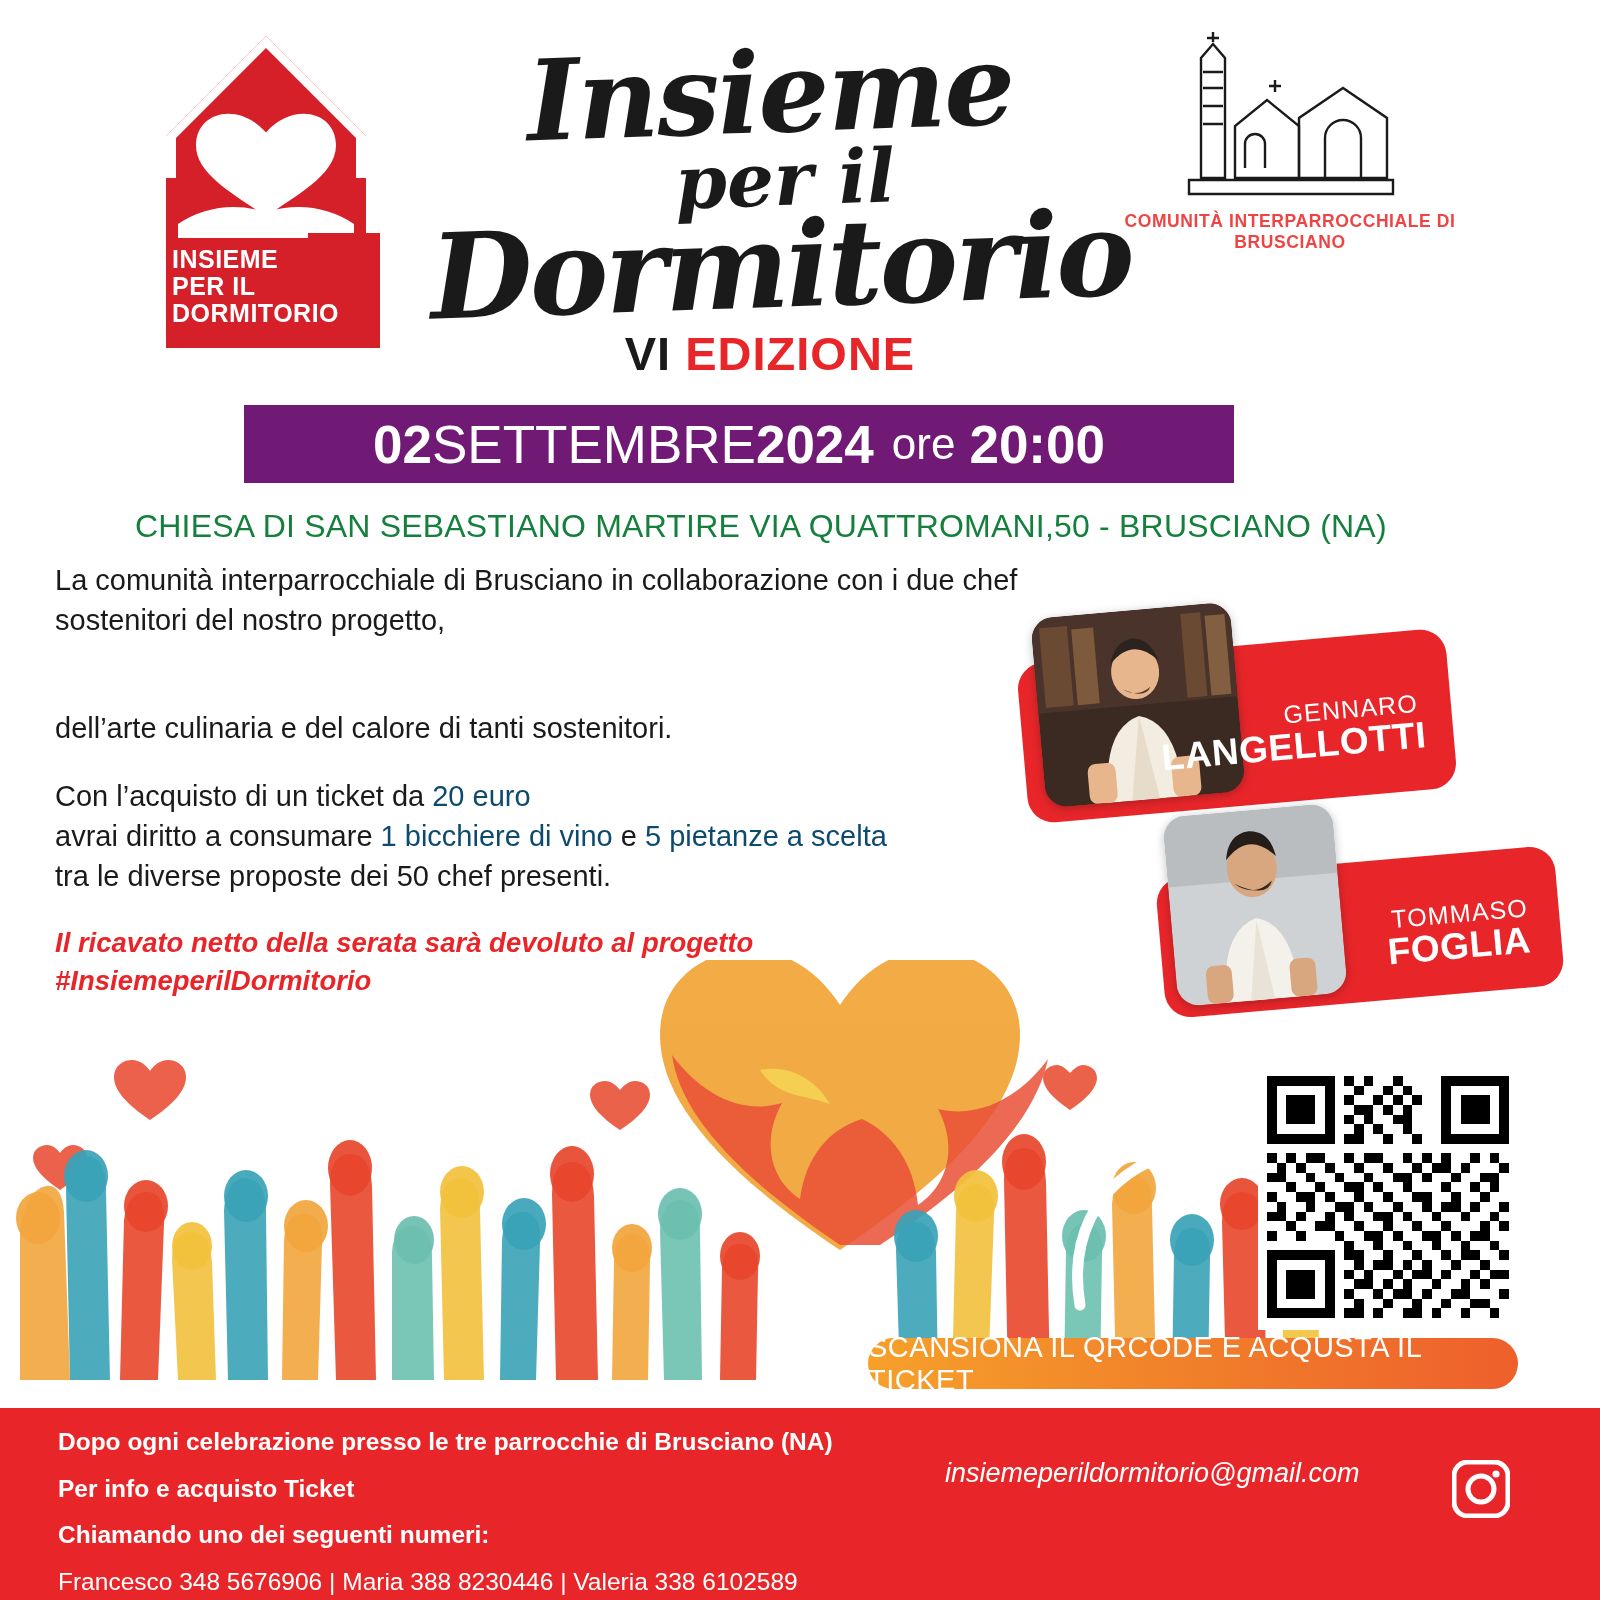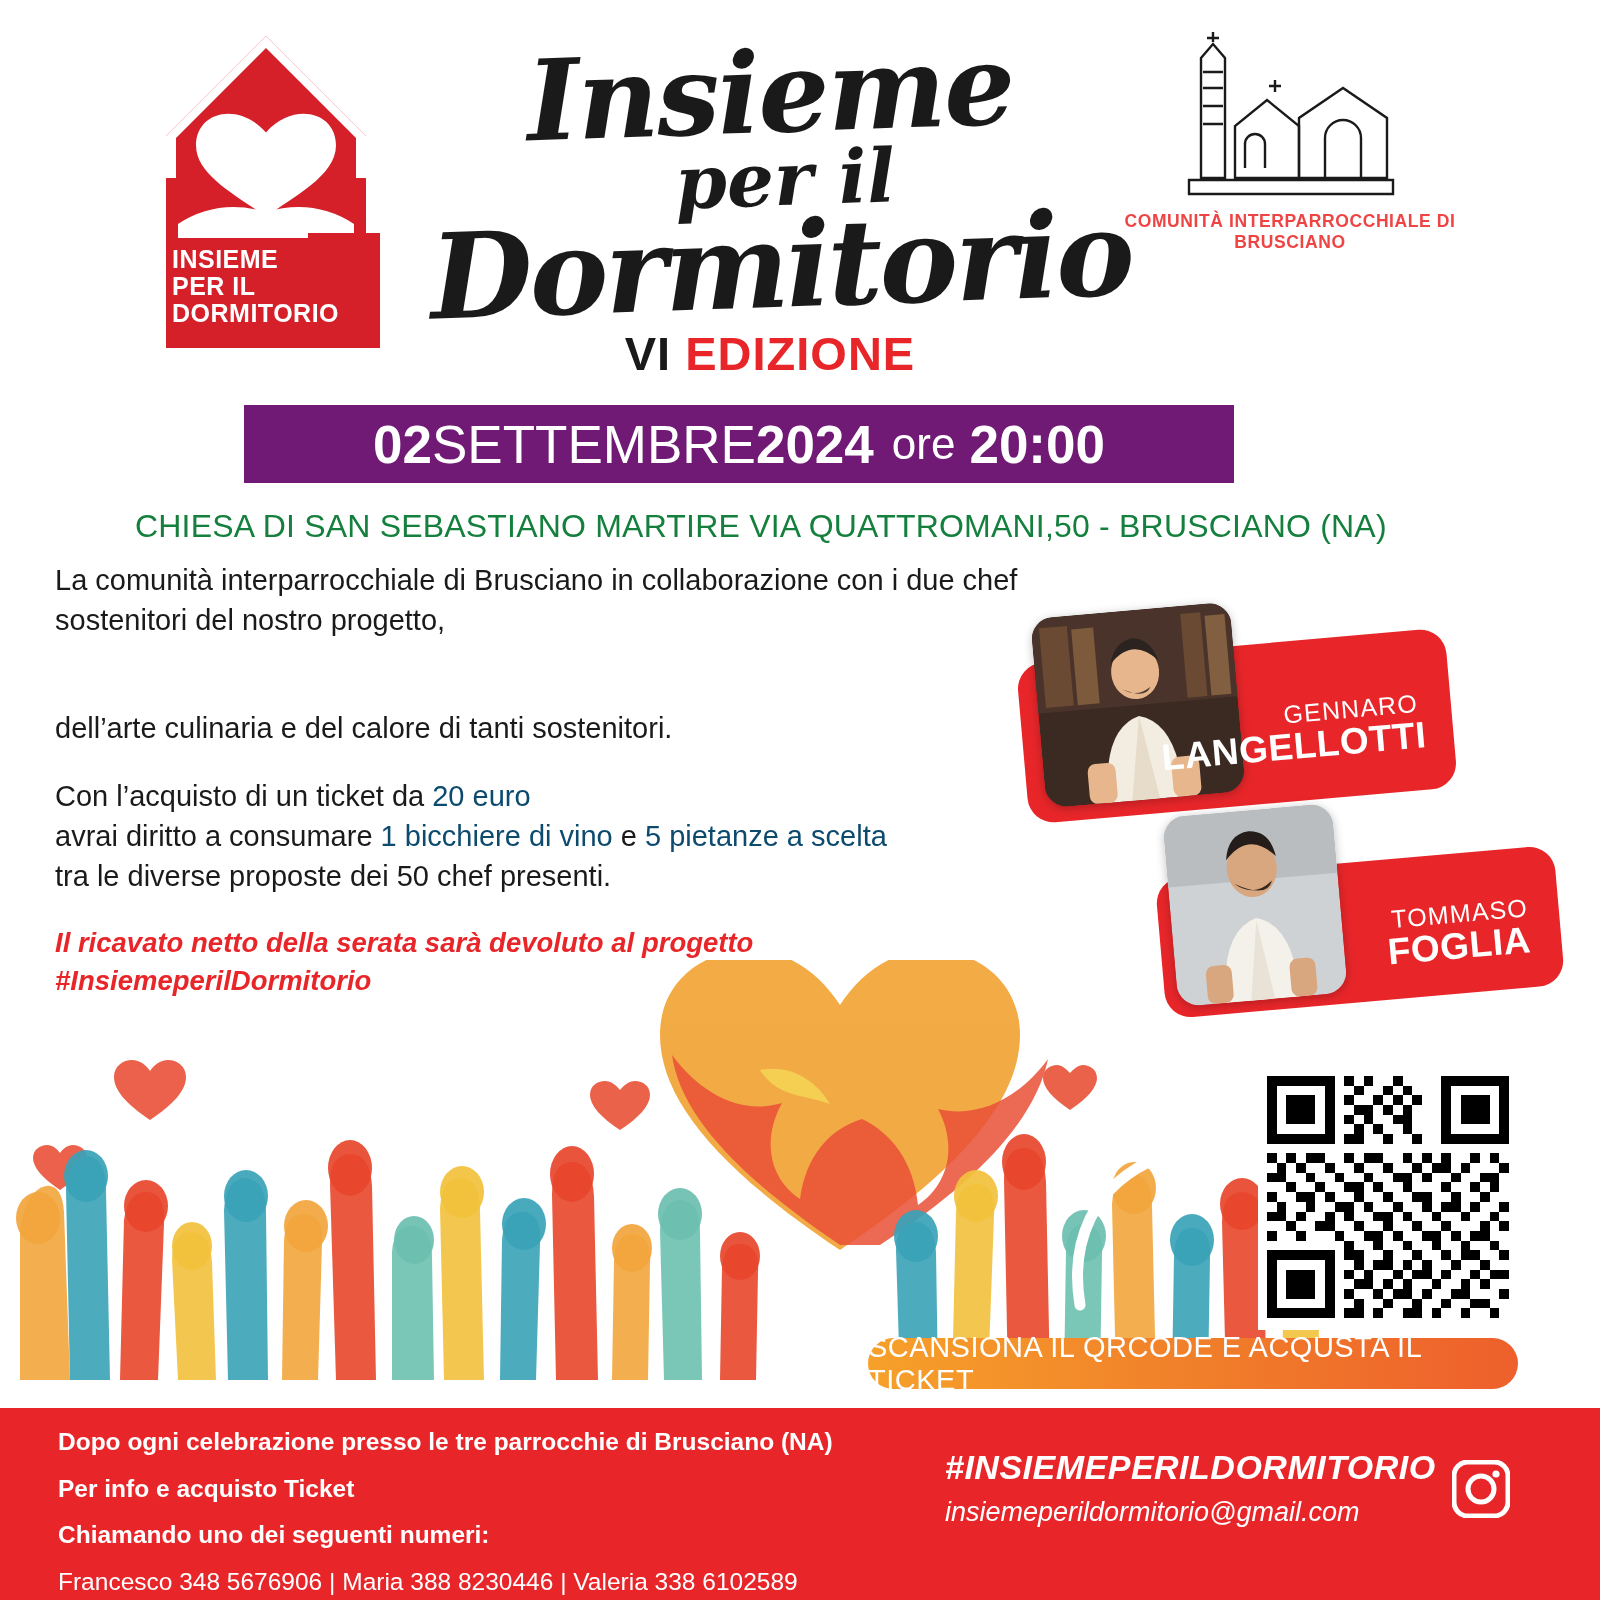--- a/index.html
+++ b/index.html
@@ -501,21 +501,20 @@
   <div class="scan-btn">SCANSIONA IL QRCODE E ACQUSTA IL TICKET</div>
 
   <div class="footer">
     <div class="footer-left">
       <div class="ln">Dopo ogni celebrazione presso le tre parrocchie di Brusciano (NA)</div>
       <div class="ln">Per info e acquisto Ticket</div>
       <div class="ln">Chiamando uno dei seguenti numeri:</div>
       <div class="ln last">Francesco  348 5676906   |   Maria  388 8230446   |   Valeria  338 6102589</div>
     </div>
     <div class="footer-right">
-      <div class="hashtag">#INSIEMEPERILDORMITORIO</div>
       <div class="email">insiemeperildormitorio@gmail.com</div>
     </div>
     <div class="ig">
       <svg width="58" height="58" viewBox="0 0 58 58">
         <rect x="2" y="2" width="54" height="54" rx="14" fill="none" stroke="#ffffff" stroke-width="5"></rect>
         <circle cx="29" cy="29" r="13" fill="none" stroke="#ffffff" stroke-width="5"></circle>
         <circle cx="44" cy="14" r="3.6" fill="#ffffff"></circle>
       </svg>
     </div>
   </div>

